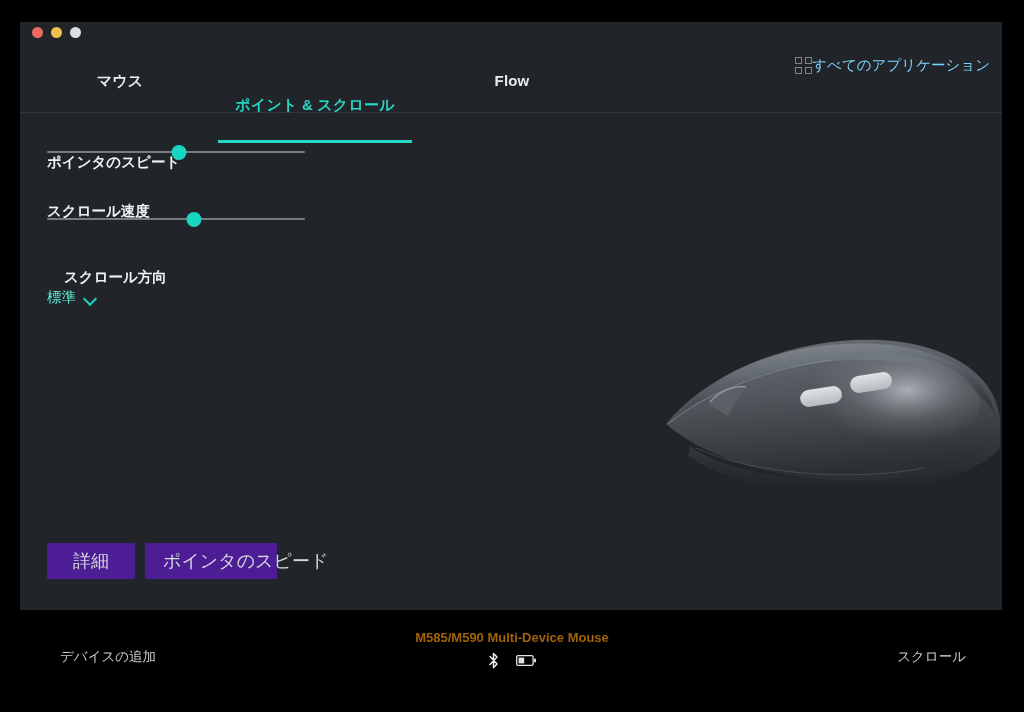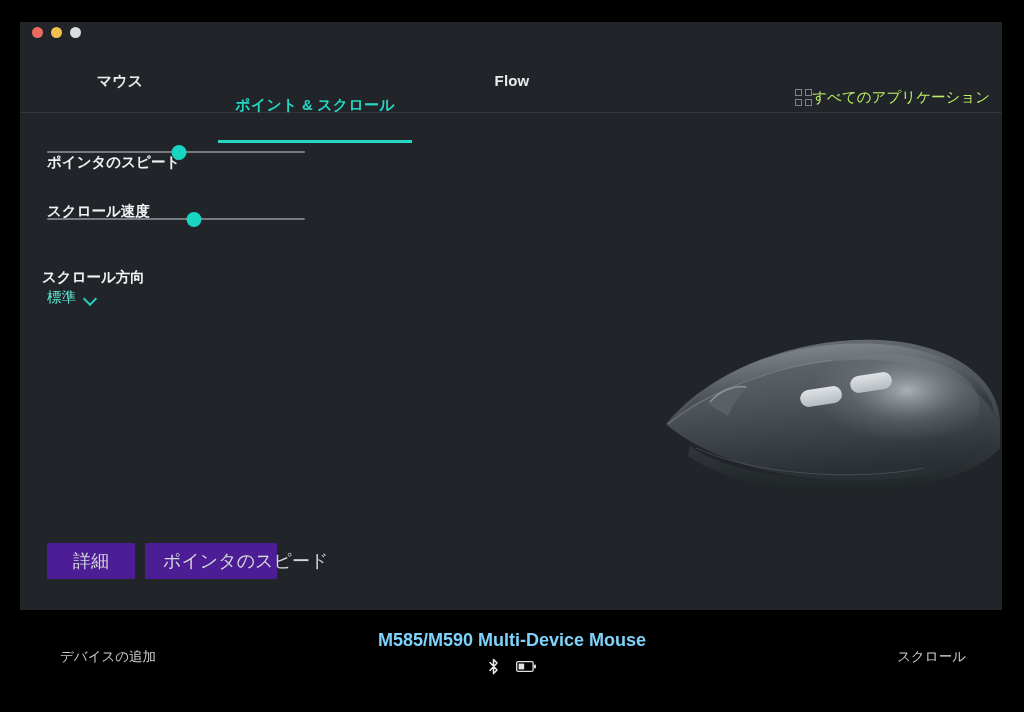--- a/index.html
+++ b/index.html
@@ -80,24 +80,24 @@
     height: 3px;
     background: #26d7c4;
   }
   #tab-mouse  { left: 100px; }
   #tab-point  { left: 295px; margin-top: 24px; }
   #tab-flow   { left: 492px; }
 
   .all-apps {
     position: absolute;
     right: 12px;
-    top: 36px;
+    top: 4px;
     display: flex;
     align-items: center;
-    color: #bef264;
+    color: #7dd3fc;
     font-size: 14.5px;
     cursor: pointer;
     white-space: nowrap;
   }
   .grid-icon {
     display: grid;
     grid-template-columns: 7px 7px;
     grid-template-rows: 7px 7px;
     gap: 3px;
   }
@@ -148,21 +148,21 @@
     border-radius: 50%;
     background: #19d6c3;
     transform: translateX(-50%);
     cursor: pointer;
   }
 
   #label-pointer-speed { left: 27px; top: 22px; margin-top: 18px; }
   #slider-pointer-speed { top: 30px; }
   #label-scroll-speed  { left: 27px; top: 89px; }
   #slider-scroll-speed  { top: 97px; }
-  #label-scroll-direction { left: 22px; top: 155px; }
+  #label-scroll-direction { left: 44px; top: 155px; }
 
   .dropdown {
     position: absolute;
     left: 27px;
     top: 175px;
     display: flex;
     align-items: center;
     gap: 8px;
     cursor: pointer;
   }
@@ -233,22 +233,22 @@
 
   .device-block {
     position: absolute;
     left: 50%;
     top: 20px;
     transform: translateX(-50%);
     text-align: center;
     width: 460px;
   }
   .device-name {
-    color: #7dd3fc;
-    font-size: 18px;
+    color: #a16207;
+    font-size: 13px;
     font-weight: bold;
     white-space: nowrap;
   }
   .device-icons {
     margin-top: 7px;
     display: flex;
     justify-content: center;
     align-items: center;
     gap: 17px;
   }

